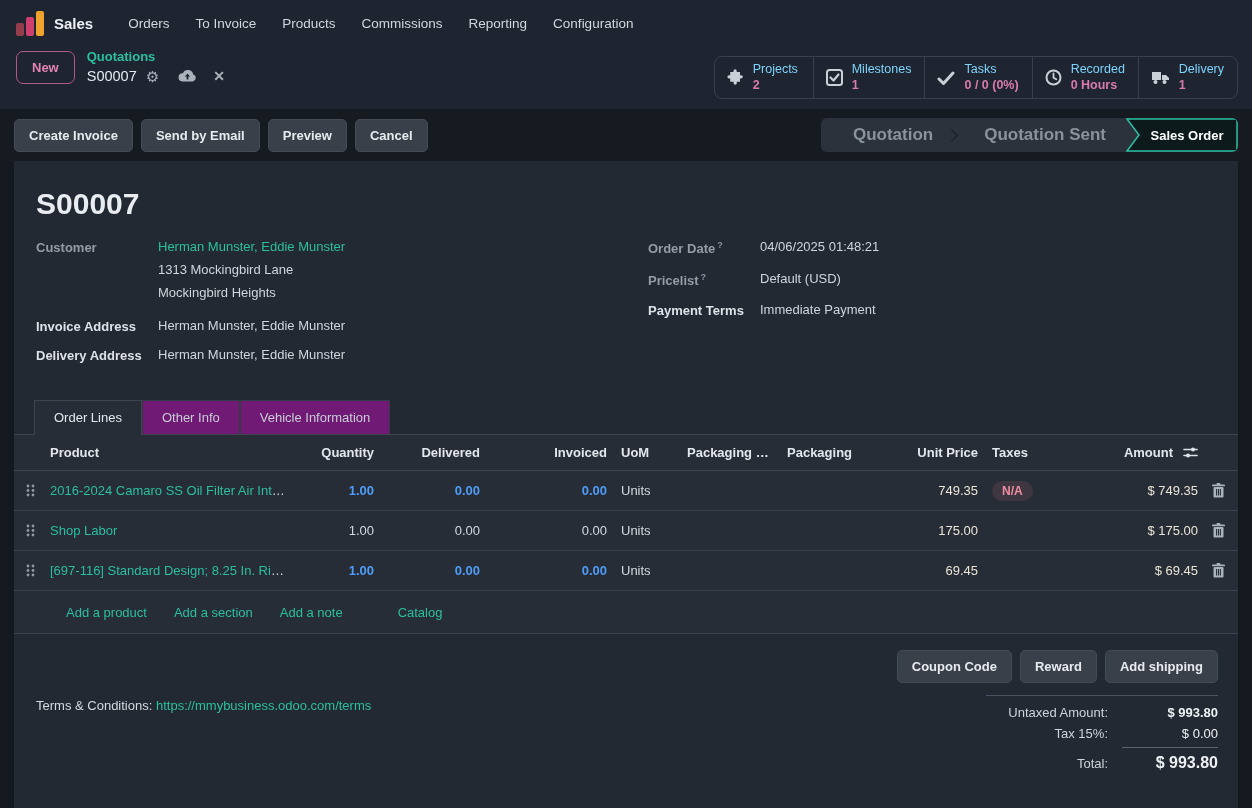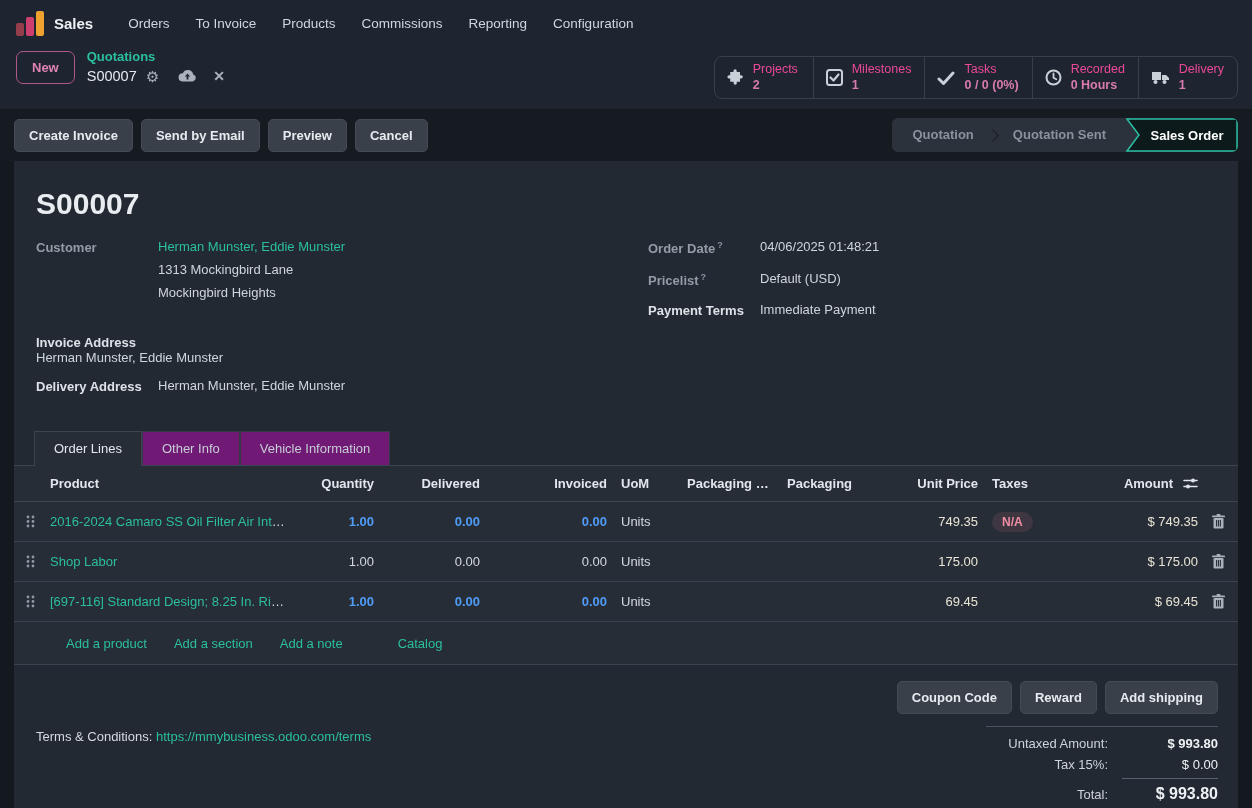--- a/index.html
+++ b/index.html
@@ -56,35 +56,35 @@
     display:flex;border:1px solid #39404d;border-radius:8px;overflow:hidden;
     margin:8px 6px 0 0;
   }
   .stat-btn{
     display:flex;align-items:center;gap:9px;padding:5px 13px 5px 12px;cursor:pointer;
     border-left:1px solid #39404d;min-width:98px;
   }
   .stat-btn:first-child{border-left:none;}
   .stat-btn .s-icon{color:#c9d0d8;display:flex;}
   .stat-btn .s-txt{display:flex;flex-direction:column;line-height:1.25;}
-  .stat-label{color:#ec4899;font-size:12.5px;}
+  .stat-label{color:#7dd3fc;font-size:12.5px;}
   .stat-value{color:var(--pink);font-size:12.5px;font-weight:700;}
   
   .action-bar{
     background:var(--bg-actionbar);height:52px;display:flex;align-items:center;
     justify-content:space-between;padding:0 14px;
   }
   .action-left{display:flex;gap:8px;}
   .btn-gray{
     background:#394049;border:1px solid #434b56;color:#e7ebf0;font-weight:700;
     font-size:13px;padding:8px 14px;border-radius:5px;cursor:pointer;font-family:inherit;
   }
   
   .statusbar{display:flex;align-items:center;background:#2c323c;border-radius:6px;height:34px;overflow:hidden;}
-  .step{color:#8a929e;font-weight:700;font-size:13px;padding:0 20px;line-height:34px;cursor:pointer;white-space:nowrap;}
+  .step{color:#8a929e;font-weight:700;font-size:17px;padding:0 20px;line-height:34px;cursor:pointer;white-space:nowrap;margin-left:12px;}
   .chev{width:9px;height:9px;border-top:1.5px solid #171c23;border-right:1.5px solid #171c23;
         transform:rotate(45deg);margin:0 -4px 0 -6px;flex:none;}
   .step-active{position:relative;height:34px;cursor:pointer;flex:none;}
   .step-active svg{display:block;}
   .step-active .lbl{
     position:absolute;inset:0;display:flex;align-items:center;justify-content:center;
     padding-left:10px;color:#ffffff;font-weight:700;font-size:13px;white-space:nowrap;
   }
   
   .sheet{margin:0 14px;background:var(--bg-sheet);height:656px;position:relative;}
@@ -283,21 +283,21 @@
   <div class="info-grid">
     <div class="info-col-left">
       <div class="field-row">
         <span class="f-label">Customer</span>
         <span class="f-value">
           <span class="link">Herman Munster, Eddie Munster</span>
           <div class="addr-line">1313 Mockingbird Lane</div>
           <div class="addr-line">Mockingbird Heights</div>
         </span>
       </div>
-      <div class="field-row" style="margin-top:34px;flex-direction:column;">
+      <div class="field-row" style="margin-top:18px;">
         <span class="f-label strong">Invoice Address</span>
         <span class="f-value">Herman Munster, Eddie Munster</span>
       </div>
       <div class="field-row" style="margin-top:10px;">
         <span class="f-label strong">Delivery Address</span>
         <span class="f-value">Herman Munster, Eddie Munster</span>
       </div>
     </div>
     <div class="info-col-right">
       <div class="field-row">

